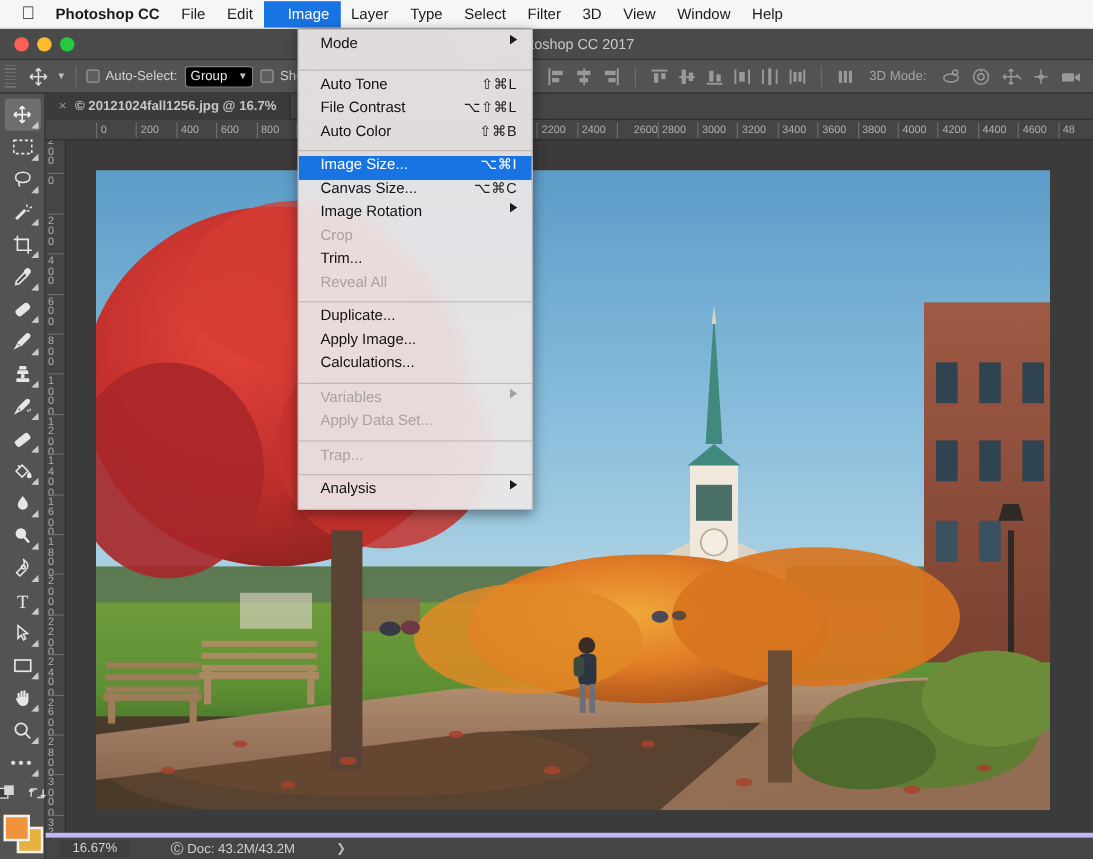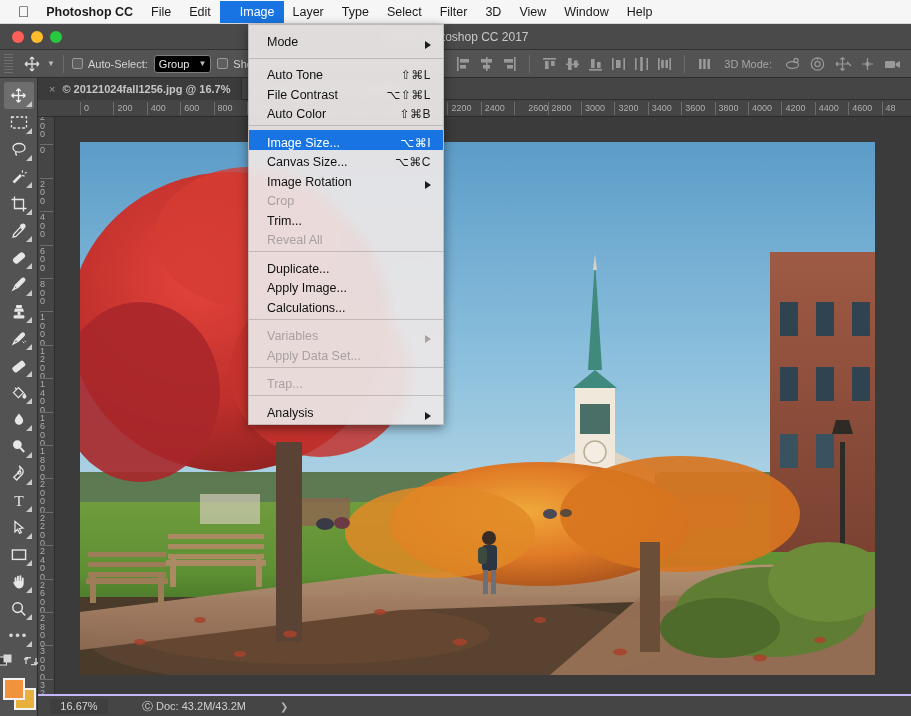--- a/index.html
+++ b/index.html
@@ -124,41 +124,41 @@
     background:#3b3b3b; overflow:hidden; z-index:5;
   }
   .photo {
     position:absolute; left:25px; top:25px; width:795px; height:533px;
     overflow:hidden; background:#6fa8cf;
   }
 
   
   .statusbar {
     position:absolute; left:38px; top:694px; width:873px; height:22px;
-    background:#454545; border-top:2px solid #c4b5fd;
+    background:#454545; border-top:4px solid #c4b5fd;
     display:flex; align-items:center; z-index:8; gap:0;
   }
   .zoomfield {
     width:58px; font-size:11px; color:#d6d6d6; text-align:center;
     background:#3f3f3f; height:15px; line-height:15px; margin-left:12px;
   }
   .docinfo { font-size:11px; color:#d0d0d0; margin-left:34px; }
   .statarrow { font-size:10px; color:#b3b3b3; margin-left:34px; }
 
   
   .dropdown {
     position:absolute; left:248px; top:24px; width:196px;
     background:rgba(236,231,231,0.93);
     box-shadow:0 3px 10px rgba(0,0,0,.45);
     border:1px solid rgba(160,150,150,.5);
     z-index:60; padding:4px 0;
     backdrop-filter:blur(6px);
   }
   .dd-item {
-    position:relative; display:flex; align-items:flex-end;
+    position:relative; display:flex; align-items:flex-start;
     height:19.5px; padding:0 12px 0 18px;
     font-size:12.5px; color:#111; white-space:nowrap;gap:29px;
   }
   .dd-item .lbl { flex:1; }
   .dd-item .sc {
     font-size:12px; color:#1c1c1c; letter-spacing:0.5px;
     font-family:"Liberation Sans", sans-serif;
   }
   .dd-item.disabled .lbl,
   .dd-item.disabled .sc { color:#a9a0a0; }

